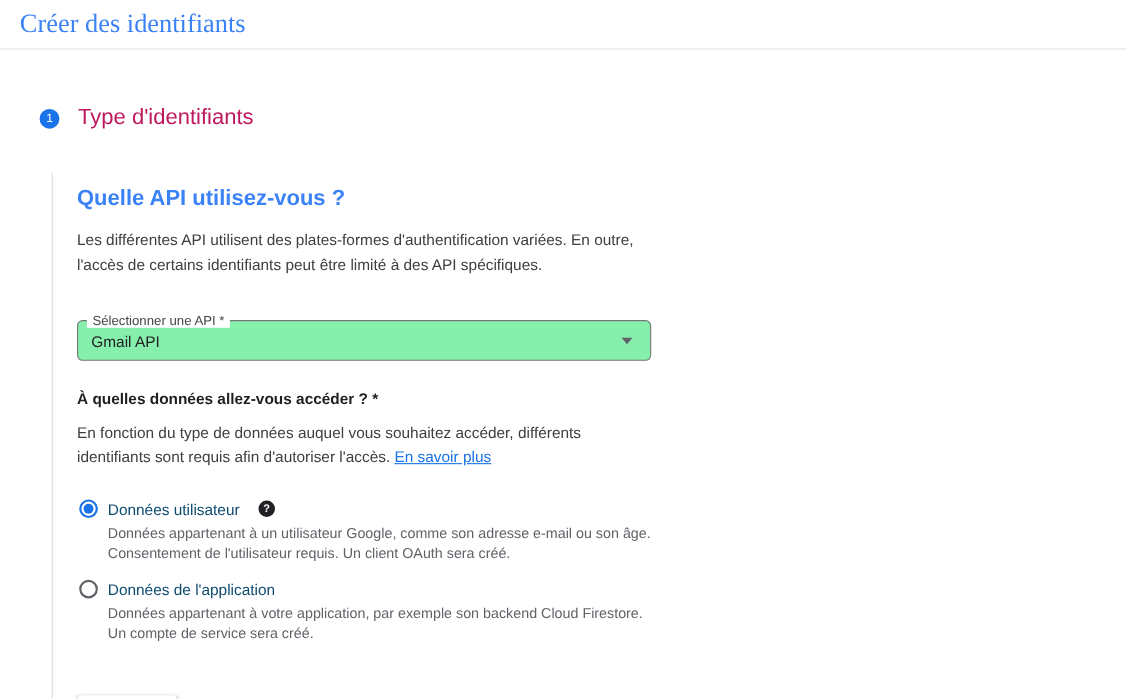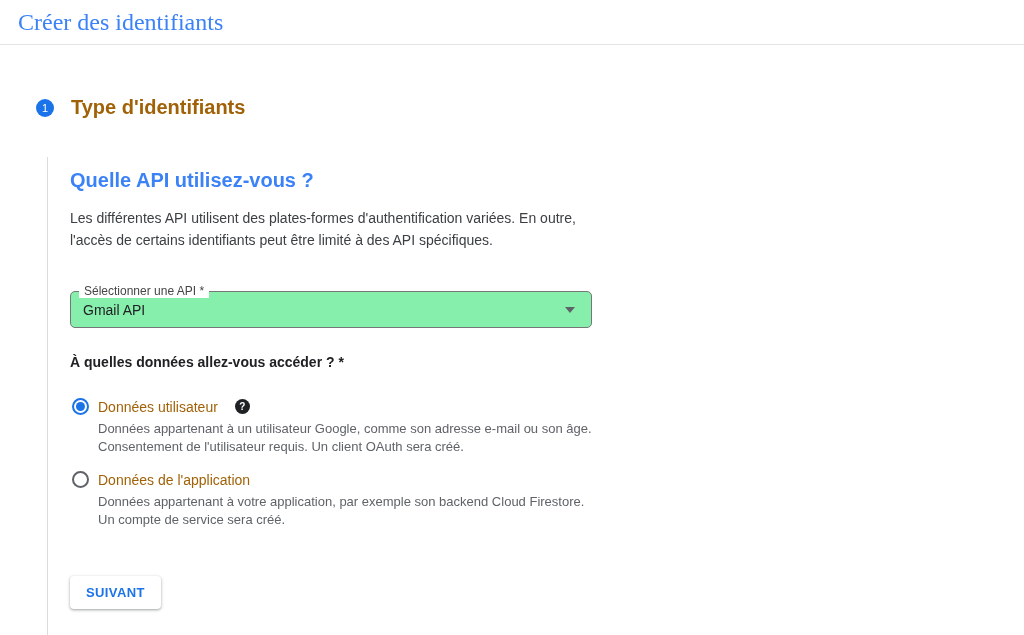--- a/index.html
+++ b/index.html
@@ -26,21 +26,21 @@
   }
   .step-badge {
     width: 18px; height: 18px; border-radius: 50%;
     background: #1a73e8; color: #fff;
     font-size: 11px; font-weight: 500;
     display: flex; align-items: center; justify-content: center;
     flex: 0 0 auto;
   }
   .step-title {
     margin-left: 17px;
-    font-size: 20px; font-weight: 700; color: #a16207;
+    font-size: 20px; font-weight: 400; color: #be185d;
   }
   
   .section {
     margin-left: 47px;
     margin-top: 38px;
     border-left: 1px solid #dadce0;
     padding: 12px 0 40px 22px;
     min-height: 480px;
   }
   .api-heading {
@@ -94,21 +94,21 @@
     border: 2px solid #5f6368;
     display: flex; align-items: center; justify-content: center;
     flex: 0 0 auto; cursor: pointer; margin-left: 2px;
   }
   .radio-circle.selected { border-color: #1a73e8; }
   .radio-dot {
     width: 9px; height: 9px; border-radius: 50%; background: #1a73e8;
   }
   .radio-label {
     margin-left: 9px;
-    font-size: 14px; color: #a16207; cursor: pointer;
+    font-size: 14px; color: #0c4a6e; cursor: pointer;
   }
   .help-icon {
     margin-left: 17px;
     width: 15px; height: 15px; border-radius: 50%;
     background: #202124; color: #fff;
     font-size: 10px; font-weight: 700;
     display: flex; align-items: center; justify-content: center;
     cursor: pointer;
   }
   .radio-desc {
@@ -149,20 +149,22 @@
 l'accès de certains identifiants peut être limité à des API spécifiques.</p>
 
   <div class="select-field">
     <span class="select-label">Sélectionner une API *</span>
     <span class="select-value">Gmail API</span>
     <span class="select-arrow"></span>
   </div>
 
   <h4 class="data-question">À quelles données allez-vous accéder ? *</h4>
 
+  <p class="body-text access-para"><span>En fonction du type de données auquel vous souhaitez accéder, différents
+identifiants sont requis afin d'autoriser l'accès.</span> <a class="learn-more">En savoir plus</a></p>
 
   <div class="radio-group">
 
     <div class="radio-option">
       <div class="radio-row">
         <span class="radio-circle selected">
             <span class="radio-dot"></span>
           </span>
         <span class="radio-label">Données utilisateur</span>
         <span class="help-icon">?</span>

